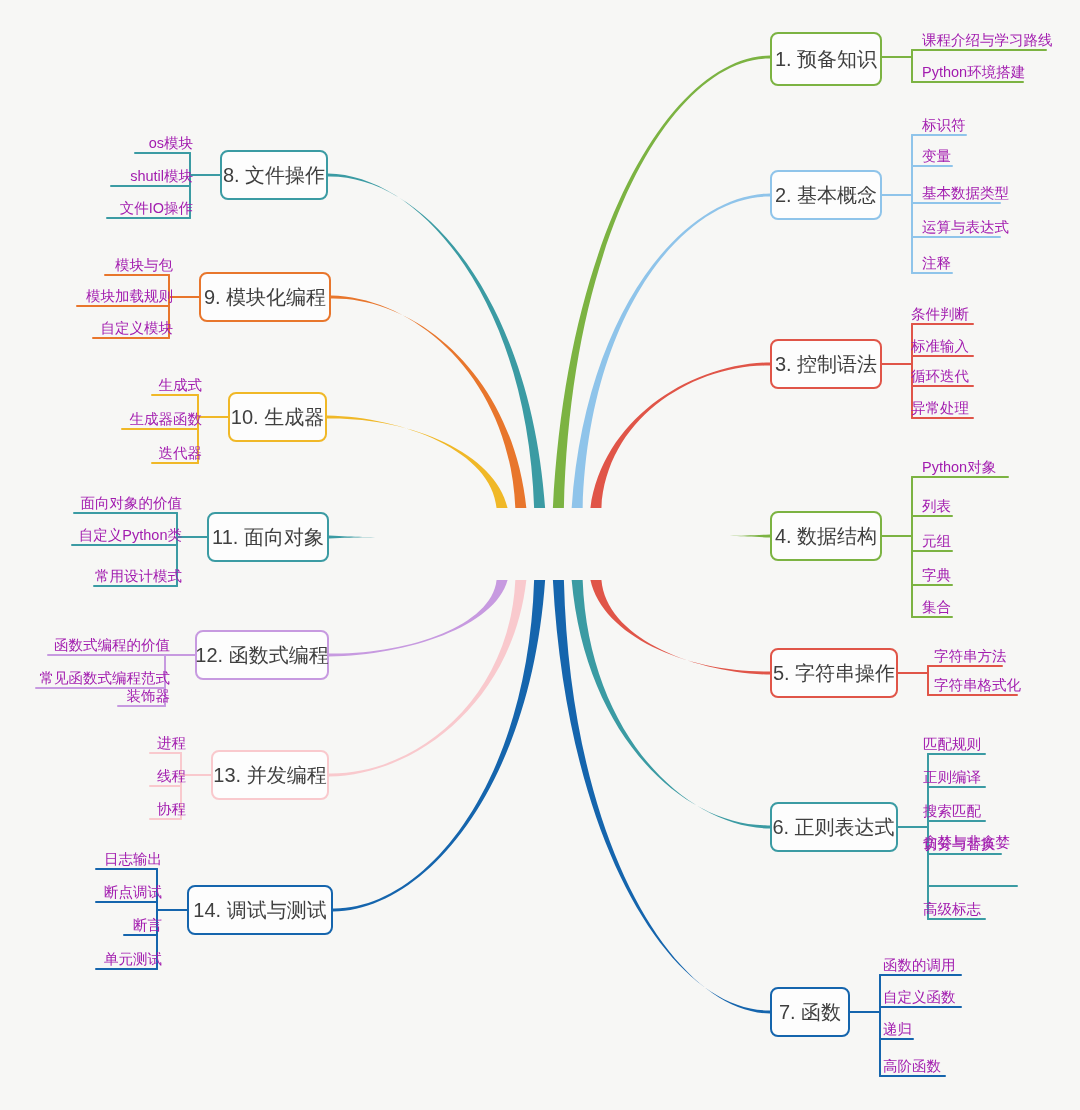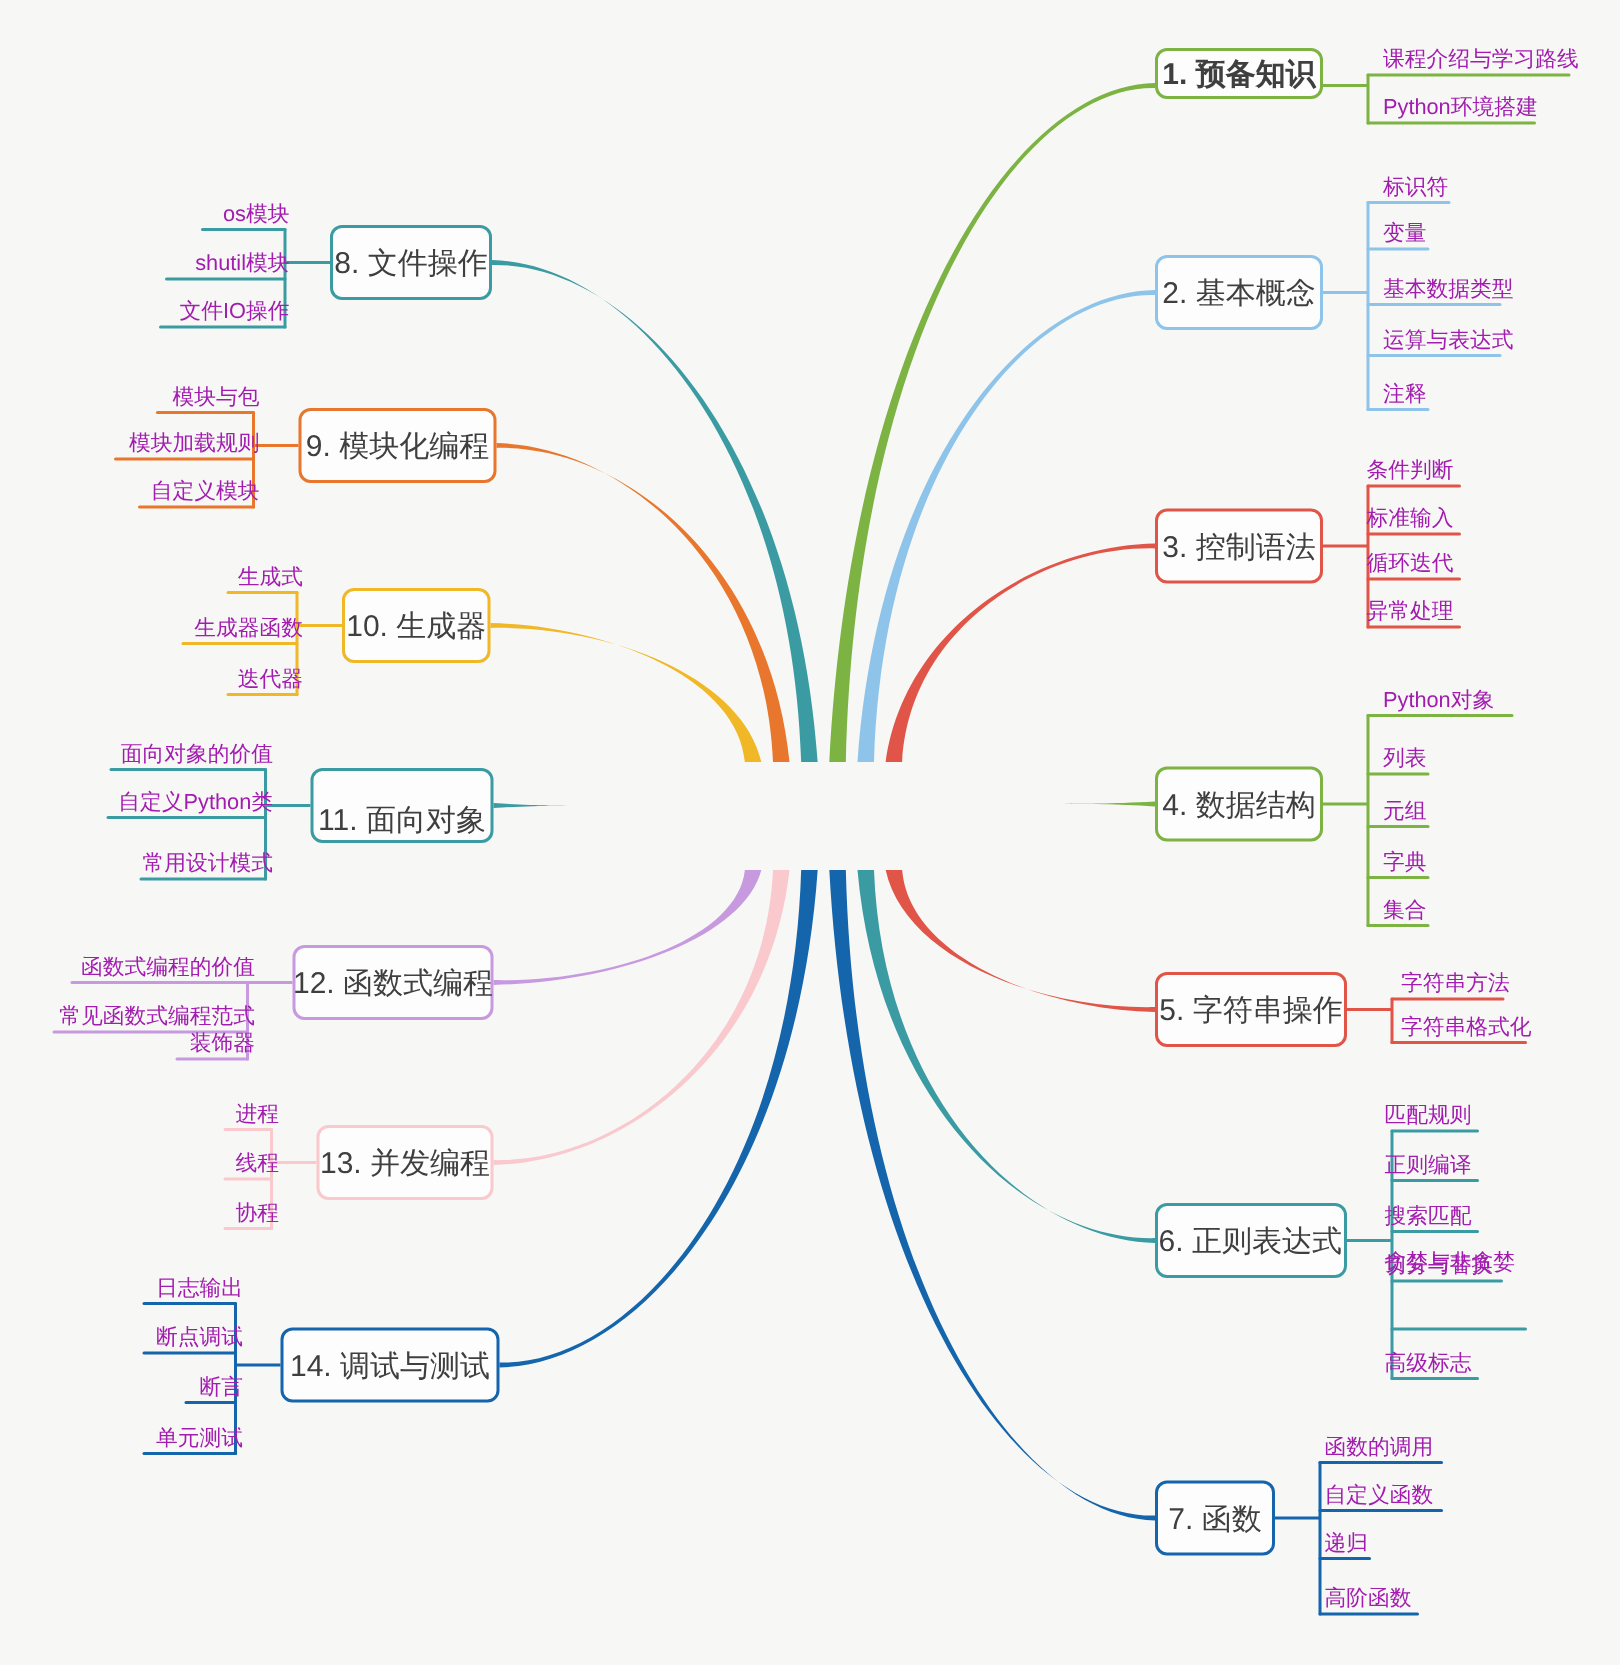--- a/index.html
+++ b/index.html
@@ -153,21 +153,21 @@
       <path d="M187,910 L157,910" fill="none" stroke="#1565ad" stroke-width="2"></path>
       <path d="M157,869 L157,969" fill="none" stroke="#1565ad" stroke-width="2" stroke-linecap="round"></path>
       <path d="M157,869 L96,869" fill="none" stroke="#1565ad" stroke-width="2" stroke-linecap="round"></path>
       <path d="M157,902 L96,902" fill="none" stroke="#1565ad" stroke-width="2" stroke-linecap="round"></path>
       <path d="M157,935 L124,935" fill="none" stroke="#1565ad" stroke-width="2" stroke-linecap="round"></path>
       <path d="M157,969 L96,969" fill="none" stroke="#1565ad" stroke-width="2" stroke-linecap="round"></path>
     </svg>
 
 
   <div id="branch-layer">
-      <div class="branch-node" style="left: 770px; top: 32px; width: 112px; height: 34px; border-color: rgb(124, 179, 66); font-weight: bold;">
+      <div class="branch-node" style="left: 770px; top: 32px; width: 112px; height: 54px; border-color: rgb(124, 179, 66);">
         <span>1. 预备知识</span>
       </div>
       <div class="leaf right" style="top: 30px; left: 922px;">课程介绍与学习路线</div>
       <div class="leaf right" style="top: 62px; left: 922px;">Python环境搭建</div>
       <div class="branch-node" style="left: 770px; top: 170px; width: 112px; height: 50px; border-color: rgb(143, 196, 234);">
         <span>2. 基本概念</span>
       </div>
       <div class="leaf right" style="top: 115px; left: 922px;">标识符</div>
       <div class="leaf right" style="top: 146px; left: 922px;">变量</div>
       <div class="leaf right" style="top: 183px; left: 922px;">基本数据类型</div>
@@ -220,21 +220,21 @@
       </div>
       <div class="leaf left" style="top: 255px; left: 105px; width: 68px;">模块与包</div>
       <div class="leaf left" style="top: 286px; left: 77px; width: 96px;">模块加载规则</div>
       <div class="leaf left" style="top: 318px; left: 93px; width: 80px;">自定义模块</div>
       <div class="branch-node" style="left: 228px; top: 392px; width: 99px; height: 50px; border-color: rgb(240, 184, 39);">
         <span>10. 生成器</span>
       </div>
       <div class="leaf left" style="top: 375px; left: 152px; width: 50px;">生成式</div>
       <div class="leaf left" style="top: 409px; left: 122px; width: 80px;">生成器函数</div>
       <div class="leaf left" style="top: 443px; left: 152px; width: 50px;">迭代器</div>
-      <div class="branch-node" style="left: 207px; top: 512px; width: 122px; height: 50px; border-color: rgb(59, 155, 163); align-items: flex-end;">
+      <div class="branch-node" style="left: 207px; top: 512px; width: 122px; height: 50px; border-color: rgb(59, 155, 163);">
         <span>11. 面向对象</span>
       </div>
       <div class="leaf left" style="top: 493px; left: 74px; width: 108px;">面向对象的价值</div>
       <div class="leaf left" style="top: 525px; left: 72px; width: 110px;">自定义Python类</div>
       <div class="leaf left" style="top: 566px; left: 94px; width: 88px;">常用设计模式</div>
       <div class="branch-node" style="left: 195px; top: 630px; width: 134px; height: 50px; border-color: rgb(199, 154, 224);">
         <span>12. 函数式编程</span>
       </div>
       <div class="leaf left" style="top: 635px; left: 48px; width: 122px;">函数式编程的价值</div>
       <div class="leaf left" style="top: 668px; left: 36px; width: 134px;">常见函数式编程范式</div>

